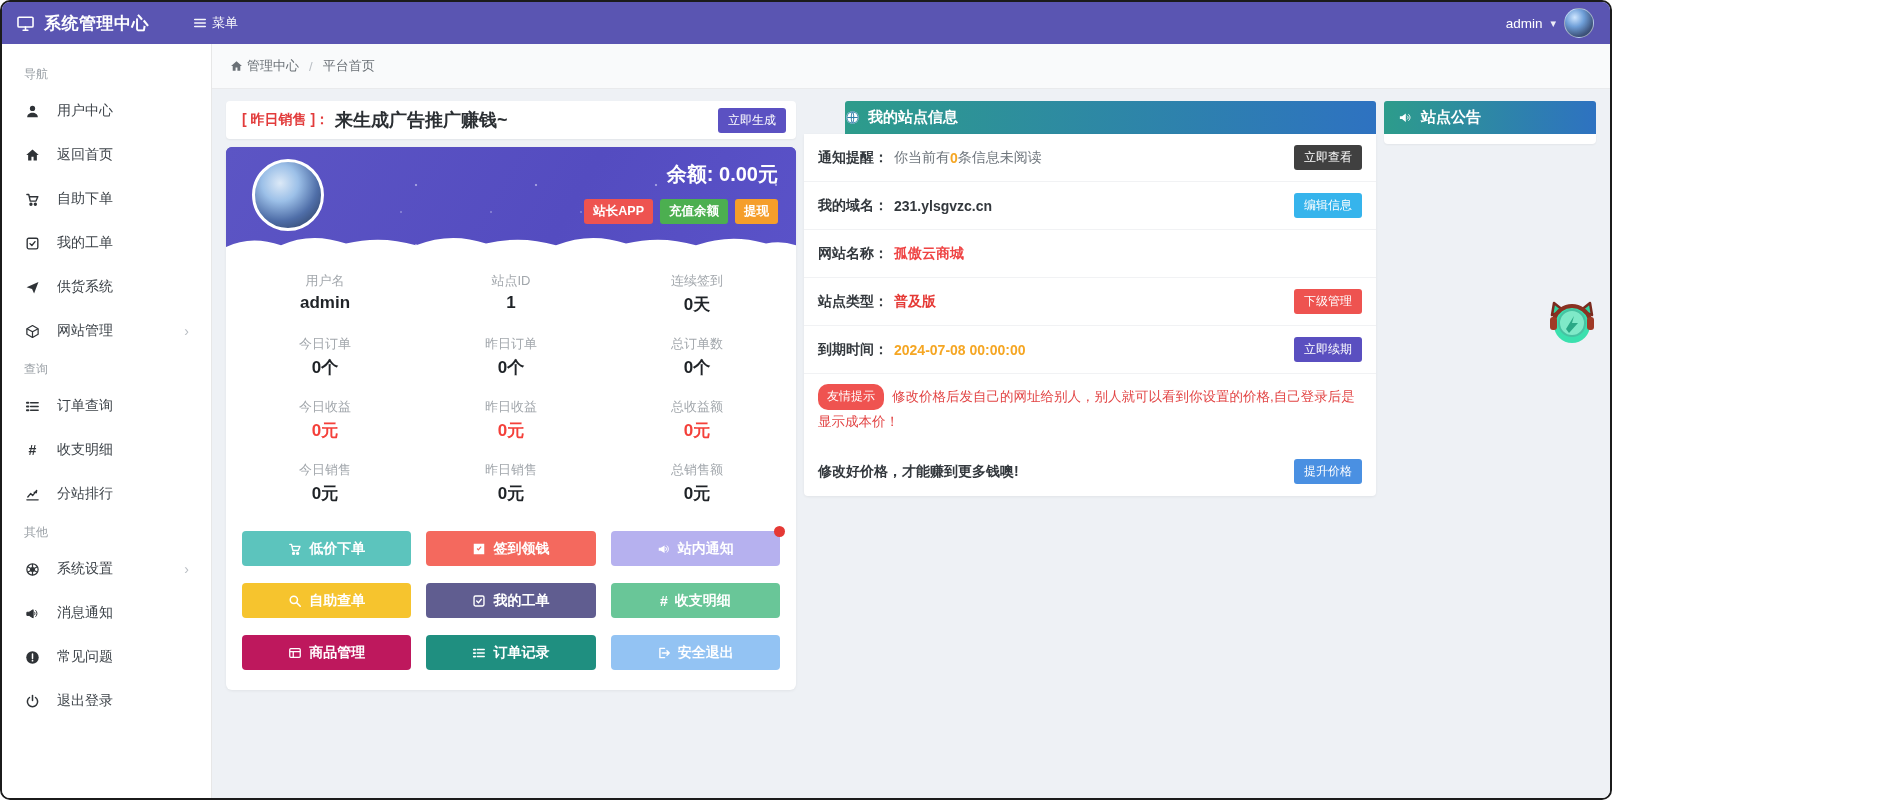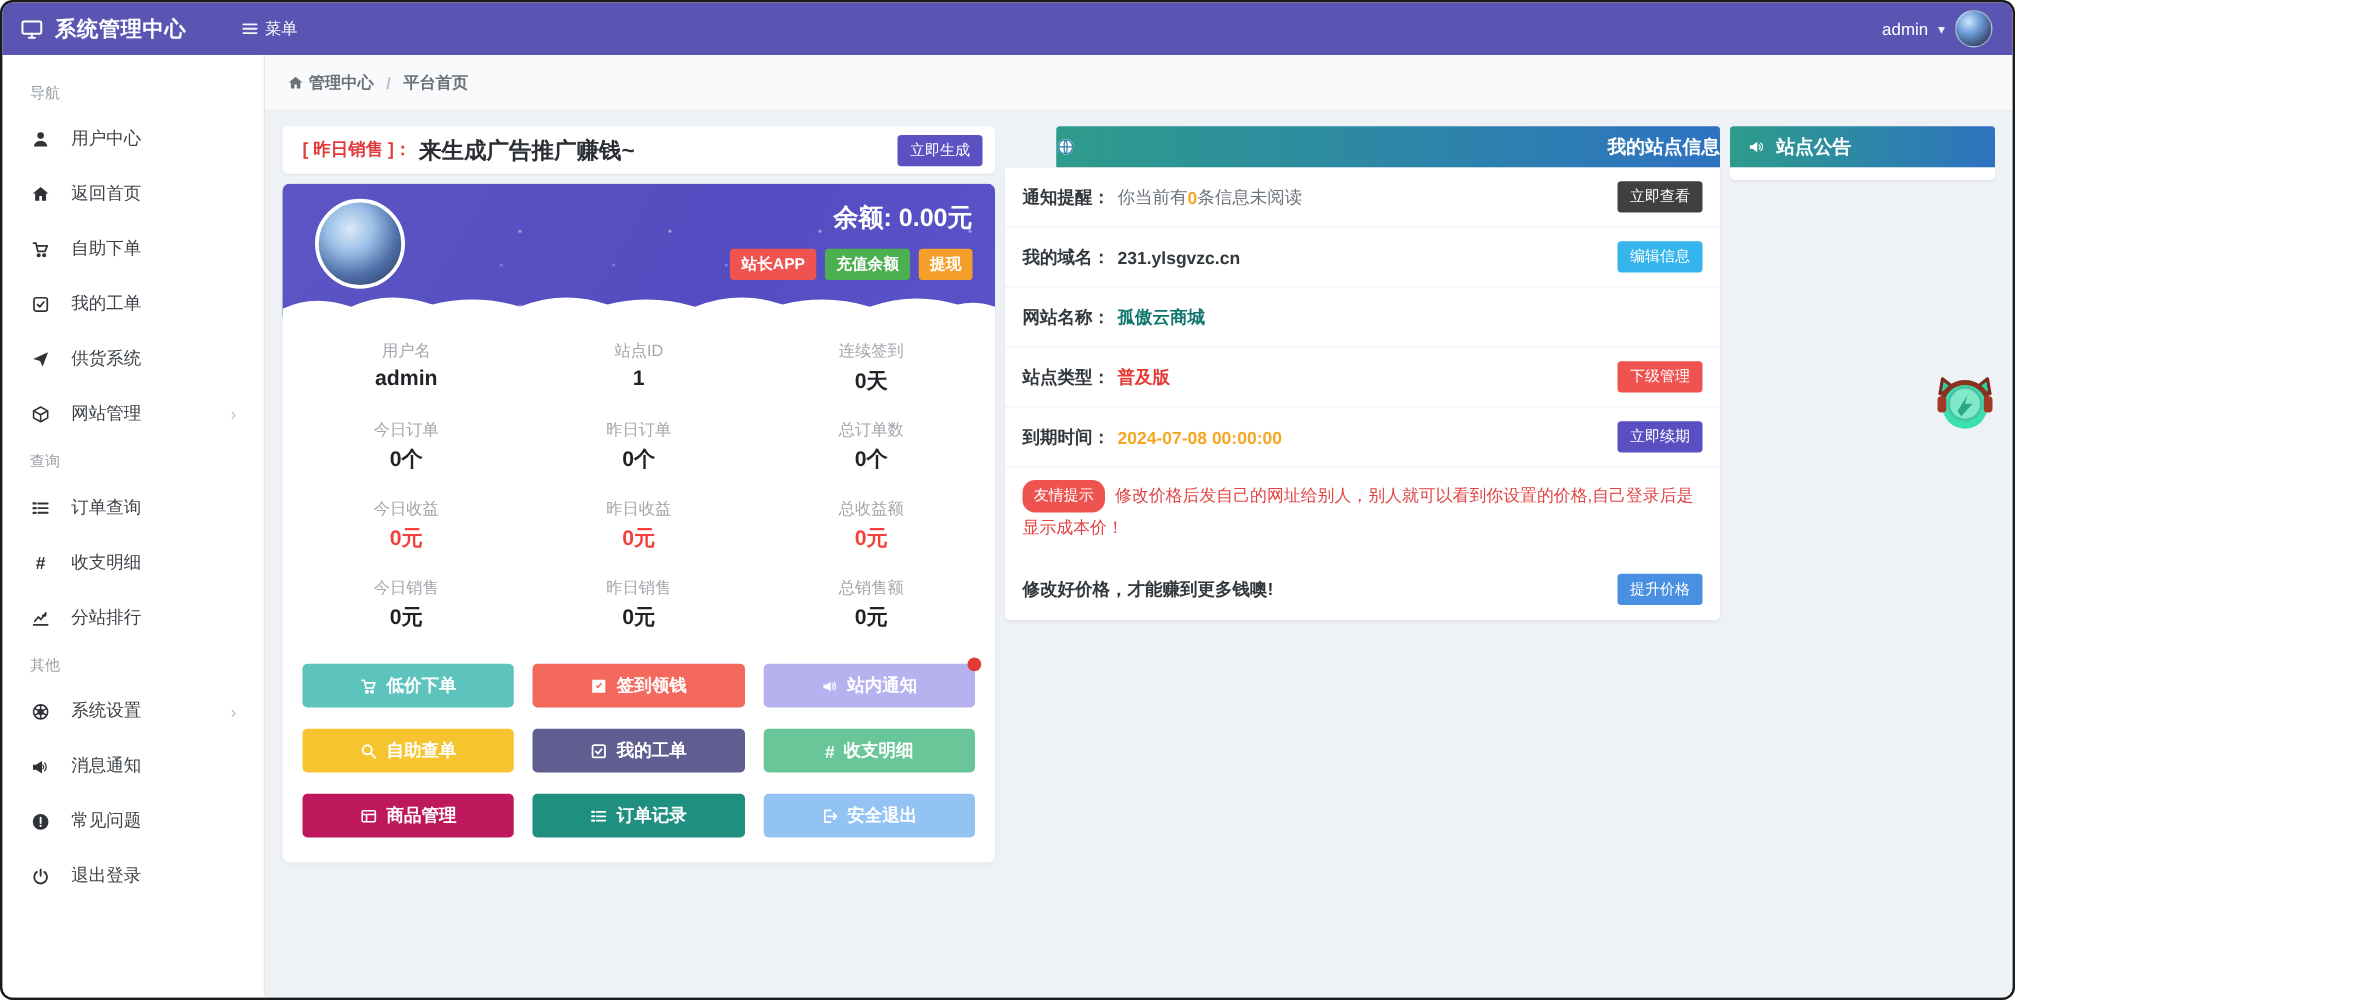--- a/index.html
+++ b/index.html
@@ -17,21 +17,21 @@
   
   .lower { flex:1; display:flex; min-height:0; }
   .sidebar { width:210px; background:#ffffff; border-right:1px solid #e7e7e7; padding:14px 0 0 0; overflow:hidden; }
   .s-section { padding:8px 22px 6px; font-size:12px; color:#9aa0a6; }
   .s-item { display:flex; align-items:center; gap:16px; padding:13px 22px; font-size:14px; color:#3d4349; cursor:pointer; }
   .s-ico { width:17px; display:flex; justify-content:center; color:#2f3337; }
   .s-arrow { margin-left:auto; color:#b9bec4; font-size:14px; }
   .hash-glyph { font-weight:bold; font-size:14px; }
 
   .main { flex:1; display:flex; flex-direction:column; min-width:0; }
-  .breadcrumb-bar { height:45px; background:#f9fafb; border-bottom:1px solid #e9eaec; display:flex; align-items:center; padding:0 18px; font-size:13px; color:#6b7177; gap:4px; flex:0 0 45px;font-weight:bold; }
+  .breadcrumb-bar { height:45px; background:#f9fafb; border-bottom:1px solid #e9eaec; display:flex; align-items:center; padding:0 18px; font-size:13px; color:#6b7177; gap:4px; flex:0 0 45px; }
   .bc-home { display:flex; align-items:center; color:#6b7177; }
   .bc-sep { margin:0 6px; color:#b9bec4; }
 
   .content { flex:1; background:#eef1f5; padding:12px 14px; display:flex; gap:8px; position:relative; overflow:hidden; }
   .col1 { width:570px; flex:0 0 570px; display:flex; flex-direction:column; }
   .col2 { width:572px; flex:0 0 572px; }
   .col3 { flex:1; }
 
   
   .promo { background:#fff; border-radius:4px; box-shadow:0 1px 2px rgba(0,0,0,.05); height:38px; display:flex; align-items:center; padding:0 10px 0 16px; margin-bottom:8px; }
@@ -58,31 +58,31 @@
   .stat .lbl { font-size:13px; color:#a2a7ac; margin-bottom:3px; }
   .stat .val { font-size:17px; font-weight:bold; color:#1f2327; }
   .stat .val.red { color:#f4403a; }
 
   .actions { display:grid; grid-template-columns:1fr 1fr 1fr; gap:17px 15px; padding:12px 16px 20px; }
   .act { position:relative; height:35px; border:none; border-radius:4px; color:#fff; font-size:14px; font-weight:bold; display:flex; align-items:center; justify-content:center; gap:7px; cursor:pointer; font-family:inherit; }
   .act .dot { position:absolute; top:-5px; right:-5px; width:11px; height:11px; border-radius:50%; background:#e53935; }
 
   
   .panel-head { height:33px; background:linear-gradient(to right,#2d9c8b,#2e72c1); color:#fff; display:flex; align-items:center; font-size:15px; font-weight:bold; border-radius:3px 3px 0 0; }
-  .panel-head.centered { justify-content:space-between; gap:8px;margin-left:41px; }
+  .panel-head.centered { justify-content:flex-start; gap:8px;margin-left:41px; }
   .panel-head.lefted { padding-left:14px; gap:8px; }
   .panel-body { background:#fff; box-shadow:0 1px 3px rgba(0,0,0,.06); border-radius:0 0 4px 4px; }
   .info-row { display:flex; align-items:center; min-height:48px; padding:6px 14px; border-bottom:1px solid #f1f2f4; font-size:14px; }
   .info-row:last-child { border-bottom:none; }
   .row-label { font-weight:bold; color:#33383d; white-space:nowrap; }
   .row-val { margin-left:6px; font-weight:bold; }
   .muted { color:#6e757c; font-weight:normal; }
   .hl-orange { color:#f5a623; font-weight:bold; }
   .v-dark { color:#33383d; }
-  .v-indigo { color:#0f766e; }
+  .v-indigo { color:#ef4444; }
   .v-red { color:#e53935; }
   .v-orange { color:#f5a623; }
   .info-row .btn-sm { margin-left:auto; }
   .tip-row { display:block; padding:10px 14px 14px; line-height:1.8; font-size:13.5px; color:#e24444; border-bottom:none; }
   .tip-pill { display:inline-block; background:#ef5350; color:#fff; font-size:12px; border-radius:10px; padding:2px 9px; margin-right:8px; vertical-align:1px; }
   .ann-body { height:10px; background:#fff; box-shadow:0 1px 2px rgba(0,0,0,.05); border-radius:0 0 4px 4px; }
 
   .mascot { position:absolute; right:10px; top:200px; width:56px; height:60px; cursor:pointer; }
 
   svg.ic { display:block; }

